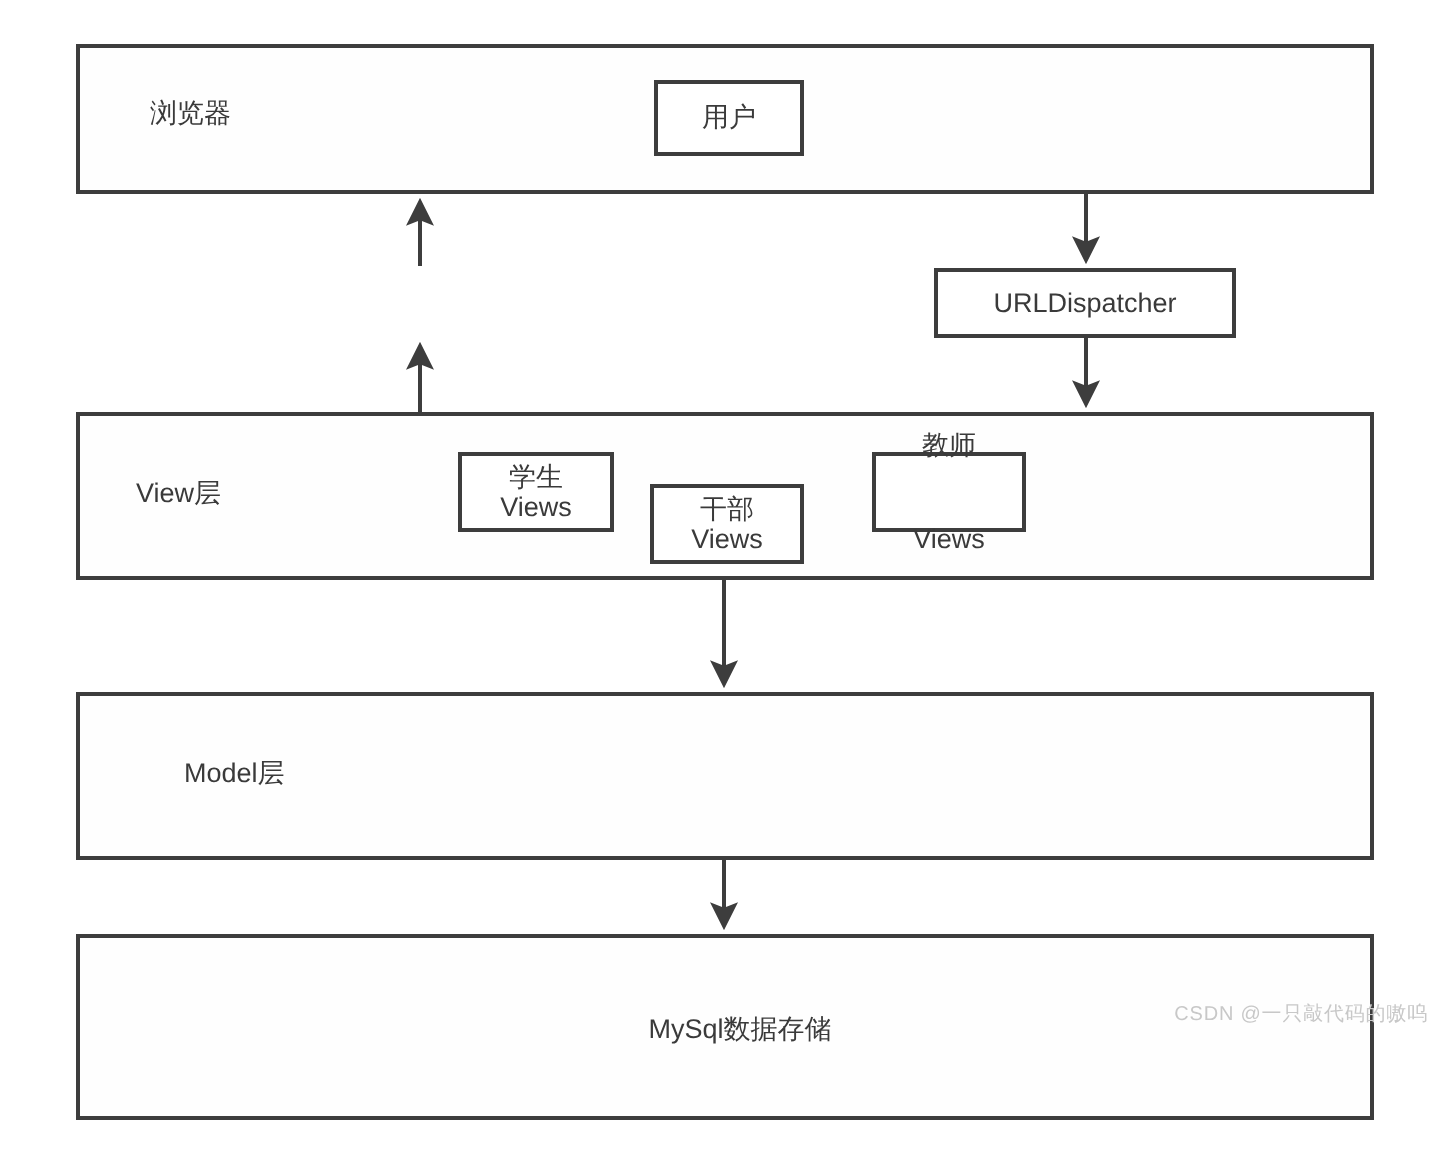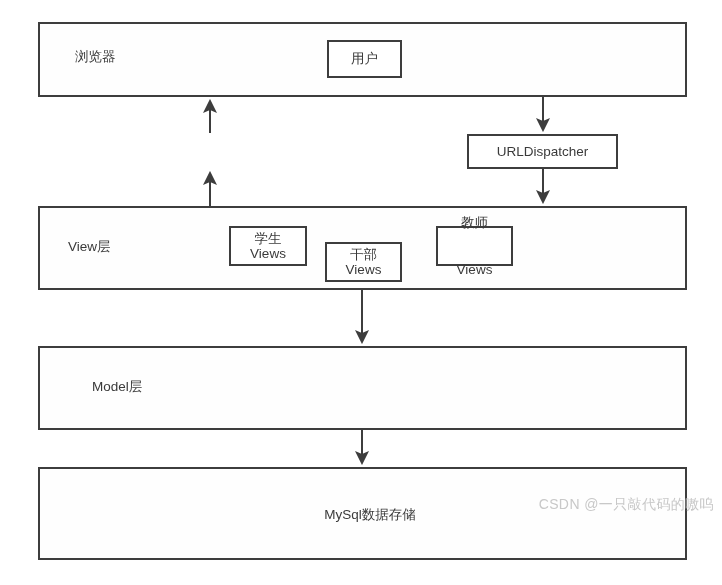--- a/index.html
+++ b/index.html
@@ -67,21 +67,21 @@
     left: 0;
     top: 0;
     width: 722px;
     height: 585px;
     pointer-events: none;
   }
   .watermark {
     position: absolute;
     right: 8px;
     bottom: 4px;
-    font-size: 14px;
+    font-size: 10px;
     color: #c8c8c8;
     letter-spacing: 0.4px;
     white-space: nowrap;
   }
 </style>
 </head>
 <body>
 
 <div id="canvas">
 

